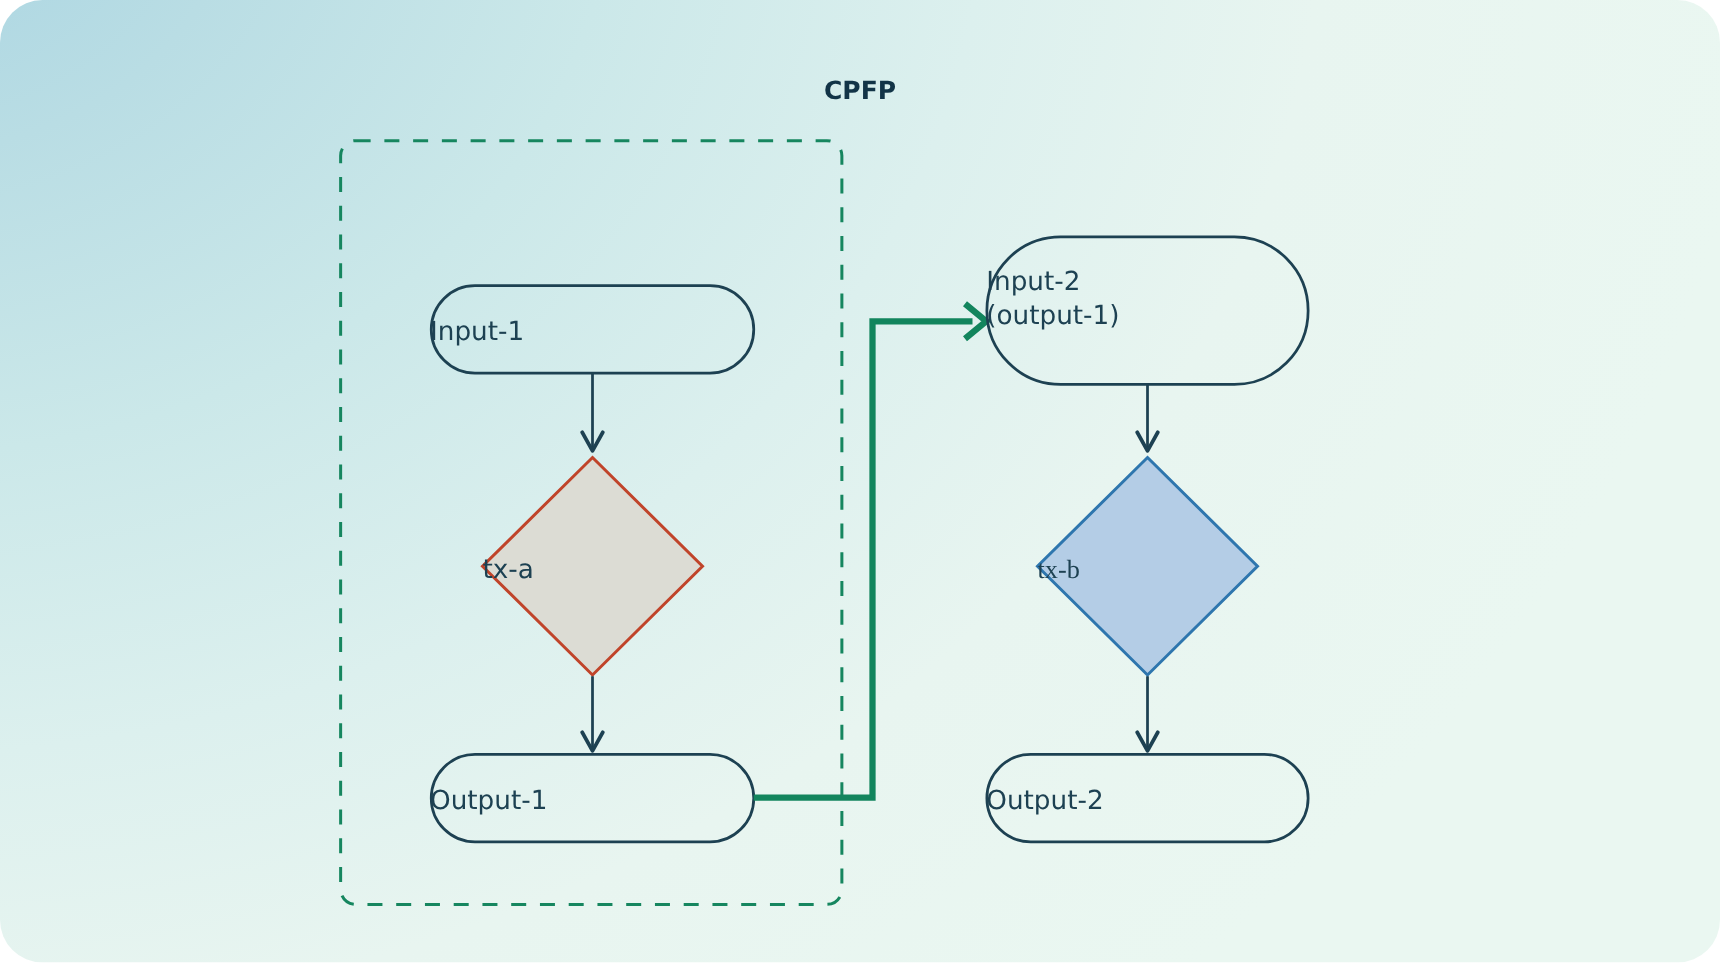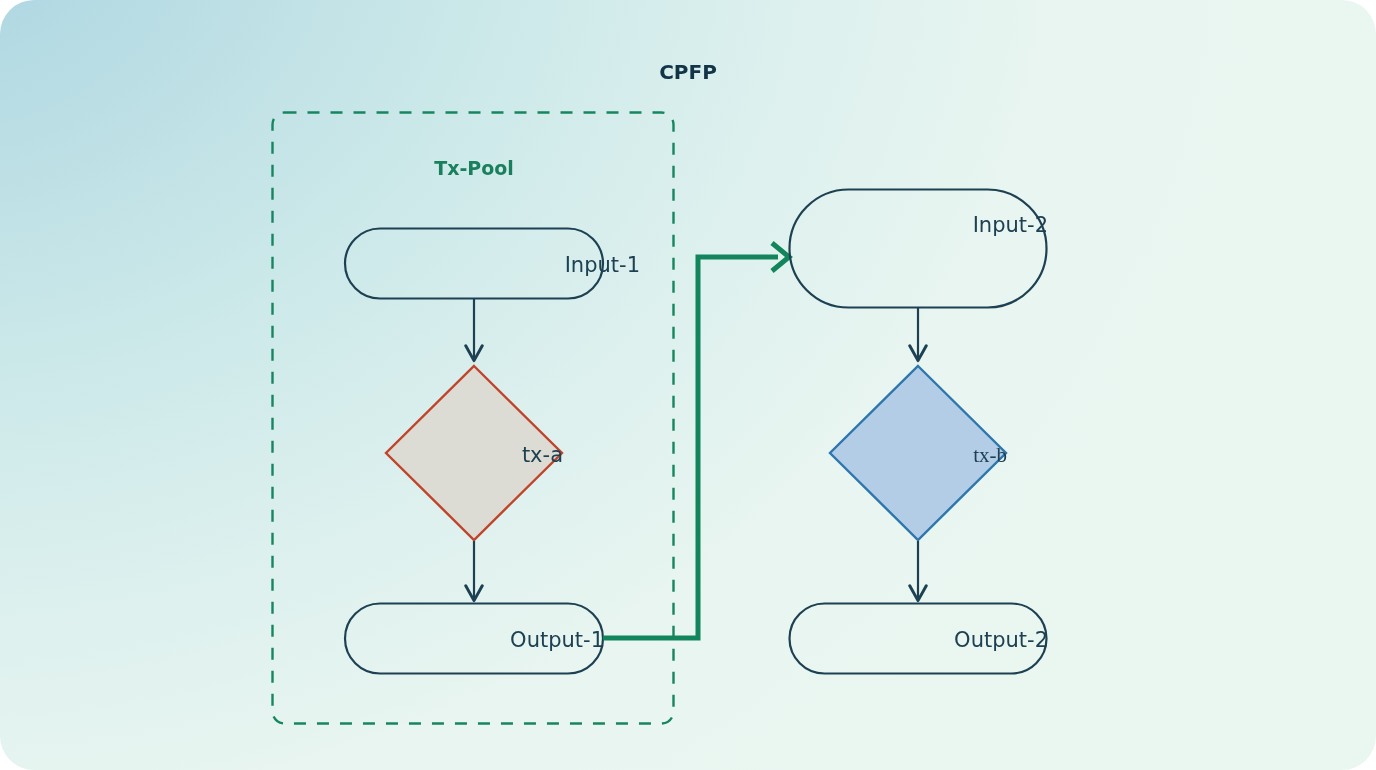--- a/index.html
+++ b/index.html
@@ -52,21 +52,21 @@
     left: 344px;
     top: 157px;
     width: 260px;
     text-align: center;
   }
   .node-label {
     font-family: "DejaVu Sans", sans-serif;
     font-weight: normal;
     font-size: 21px;
     color: #1d4152;
-    text-align: right;
+    text-align: left;
     line-height: 1.28;
   }
   .nl-input1  { left: 344px; top: 252px; width: 296px; }
   .nl-output1 { left: 344px; top: 627px; width: 260px; }
   .nl-input2  { left: 789px; top: 212px; width: 259px; }
   .nl-output2 { left: 789px; top: 627px; width: 259px; }
   .nl-txa     { left: 386px; top: 442px; width: 177px; }
   .nl-txb     { left: 830px; top: 442px; width: 177px; font-family: Liberation Serif, serif; }
 </style>
 </head>
@@ -103,29 +103,29 @@
 
     <polygon points="918,366 1006,453 918,540 830,453" fill="#b4cde6" stroke="#2e76ae" stroke-width="2.4" stroke-linejoin="miter"></polygon>
 
     <line x1="918" y1="541" x2="918" y2="599" stroke="#1d4152" stroke-width="2.2" marker-end="url(#navy-arrow)"></line>
 
     <rect x="789.5" y="603.5" width="257" height="70" rx="35" ry="35" fill="none" stroke="#1d4152" stroke-width="2.2"></rect>
   </svg>
 
   <div class="lbl title-cpfp">CPFP</div>
 
-  <div class="lbl title-txpool">Tx-Pool</div>
 
   <div class="lbl node-label nl-input1">Input-1</div>
 
   <div class="lbl node-label nl-txa">tx-a</div>
 
   <div class="lbl node-label nl-output1">Output-1</div>
 
   <div class="lbl node-label nl-input2">
     <div>Input-2</div>
+    <div>(output-1)</div>
   </div>
 
   <div class="lbl node-label nl-txb">tx-b</div>
 
   <div class="lbl node-label nl-output2">Output-2</div>
 
 </div>
 
 </body></html>

